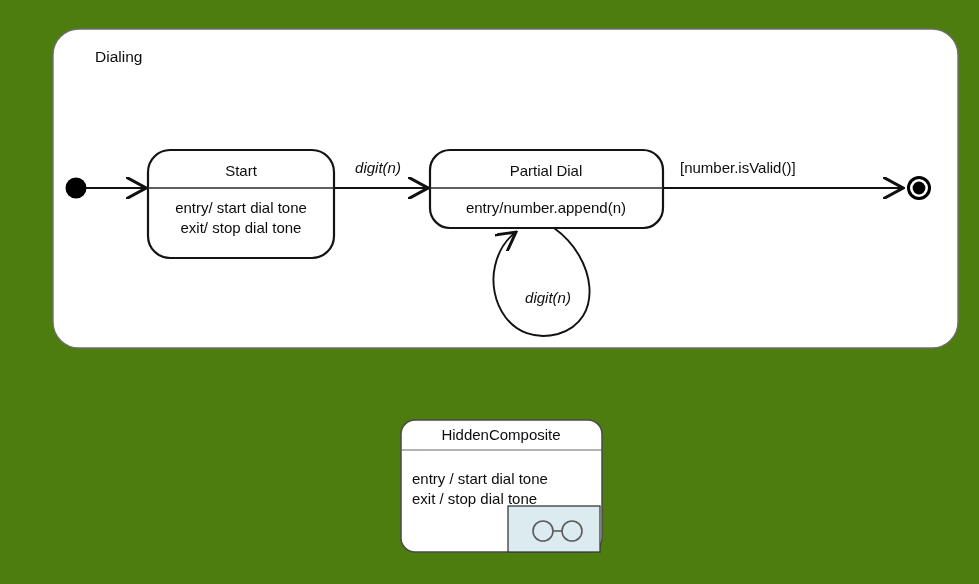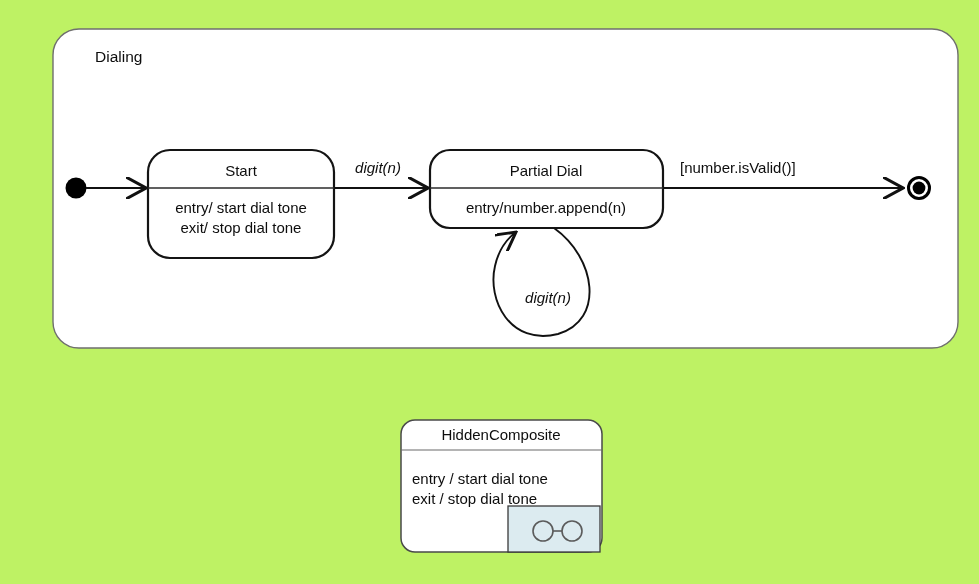--- a/index.html
+++ b/index.html
@@ -10,21 +10,21 @@
   body {
     width: 979px;
     height: 584px;
     overflow: hidden;
     font-family: "Liberation Sans", sans-serif;
   }
   #canvas {
     position: relative;
     width: 979px;
     height: 584px;
-    background: #bef264;
+    background: #4d7c0f;
   }
   svg.diagram {
     position: absolute;
     top: 0;
     left: 0;
     width: 979px;
     height: 584px;
   }
   .stroke-region {
     fill: #ffffff;

